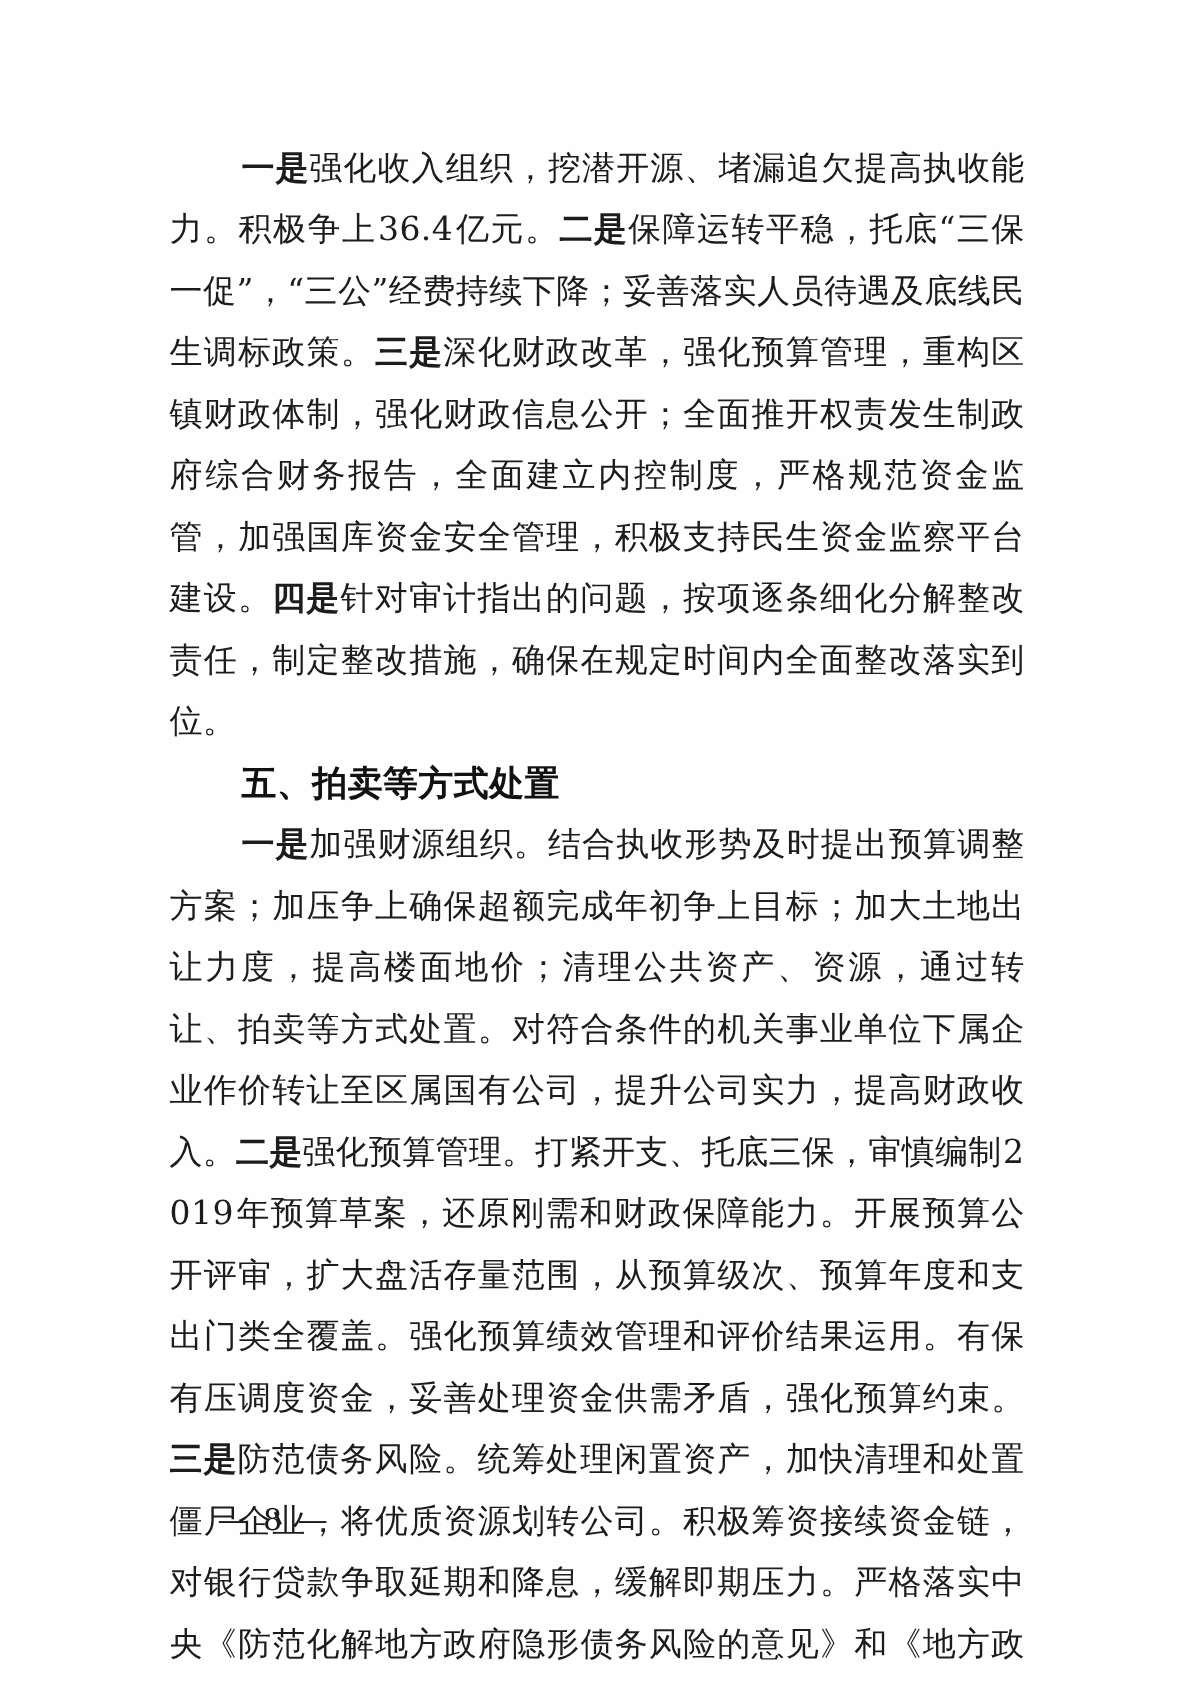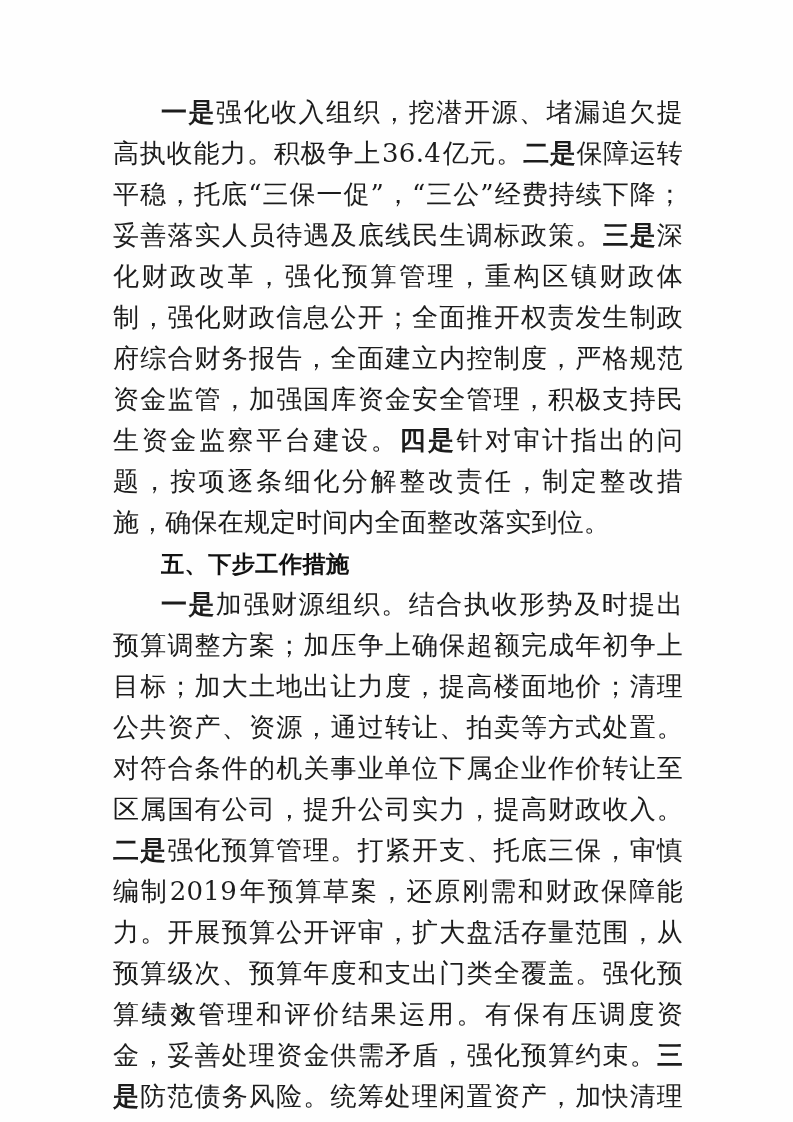--- a/index.html
+++ b/index.html
@@ -19,21 +19,21 @@
   }
   .content {
     position: absolute;
     left: 113px;
     top: 92px;
     width: 570px;
   }
   
   .para {
     font-family: "DejaVu Serif", "Liberation Serif", serif;
-    font-size: 26px;
+    font-size: 22px;
     line-height: 41px;
     text-align: justify;
     text-justify: inter-character;
     text-align-last: left;
     letter-spacing: 0.15px;
     margin: 0;
     color: #1c1c1c;
     word-break: break-all;
     -webkit-font-smoothing: antialiased;
   }
@@ -78,21 +78,21 @@
 </style>
 </head>
 <body>
 
 <div class="page">
 
   <div class="content">
 
     <p class="para indent"><span class="ord">一是</span><span>强化收入组织，挖潜开源、堵漏追欠提高执收能力。积极争上</span><span class="num">36.4</span><span>亿元。</span><span class="ord">二是</span><span>保障运转平稳，托底“三保一促”，“三公”经费持续下降；妥善落实人员待遇及底线民生调标政策。</span><span class="ord">三是</span><span>深化财政改革，强化预算管理，重构区镇财政体制，强化财政信息公开；全面推开权责发生制政府综合财务报告，全面建立内控制度，严格规范资金监管，加强国库资金安全管理，积极支持民生资金监察平台建设。</span><span class="ord">四是</span><span>针对审计指出的问题，按项逐条细化分解整改责任，制定整改措施，确保在规定时间内全面整改落实到位。</span></p>
 
-    <p class="heading">五、下步工作措施</p>
+    <p class="heading">五、拍卖等方式处置</p>
 
     <p class="para indent"><span class="ord">一是</span><span>加强财源组织。结合执收形势及时提出预算调整方案；加压争上确保超额完成年初争上目标；加大土地出让力度，提高楼面地价；清理公共资产、资源，通过转让、拍卖等方式处置。对符合条件的机关事业单位下属企业作价转让至区属国有公司，提升公司实力，提高财政收入。</span><span class="ord">二是</span><span>强化预算管理。打紧开支、托底三保，审慎编制</span><span class="num">2019</span><span>年预算草案，还原刚需和财政保障能力。开展预算公开评审，扩大盘活存量范围，从预算级次、预算年度和支出门类全覆盖。强化预算绩效管理和评价结果运用。有保有压调度资金，妥善处理资金供需矛盾，强化预算约束。</span><span class="ord">三是</span><span>防范债务风险。统筹处理闲置资产，加快清理和处置僵尸企业，将优质资源划转公司。积极筹资接续资金链，对银行贷款争取延期和降息，缓解即期压力。严格落实中央《防范化解地方政府隐形债务风险的意见》和《地方政府隐形债务</span></p>
 
   </div>
 
   <div class="footer">— 8 —</div>
 
 </div>
 
 </body></html>

